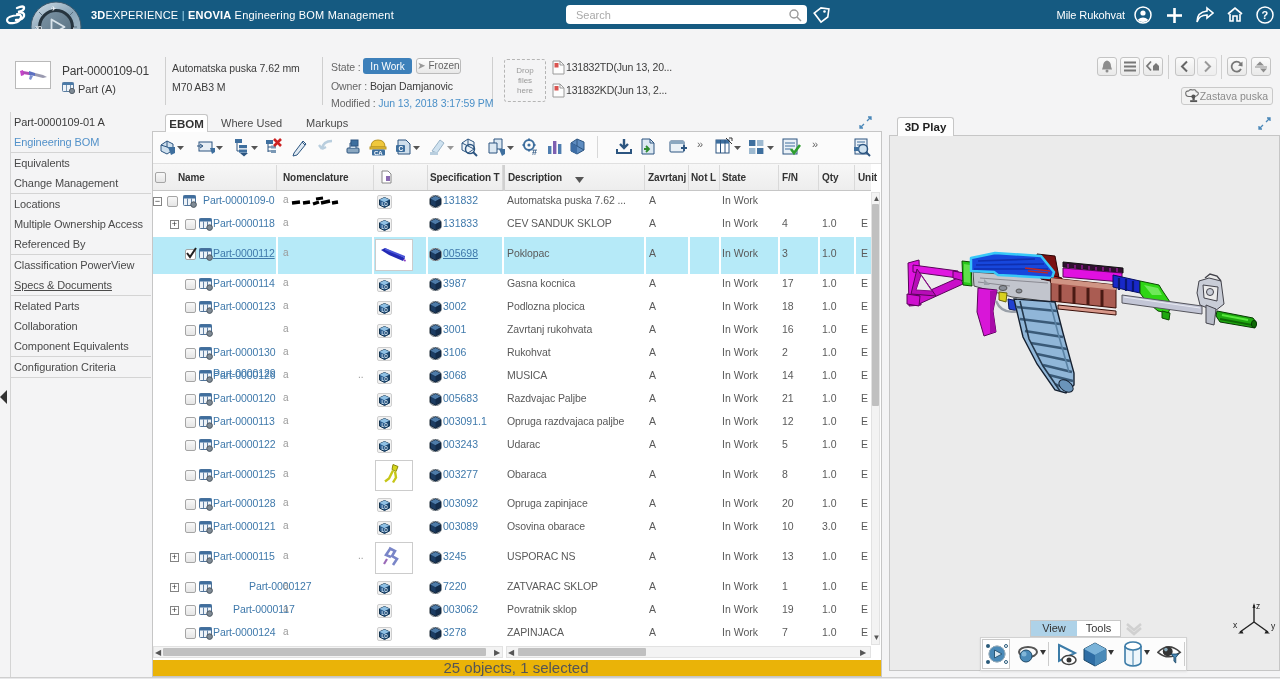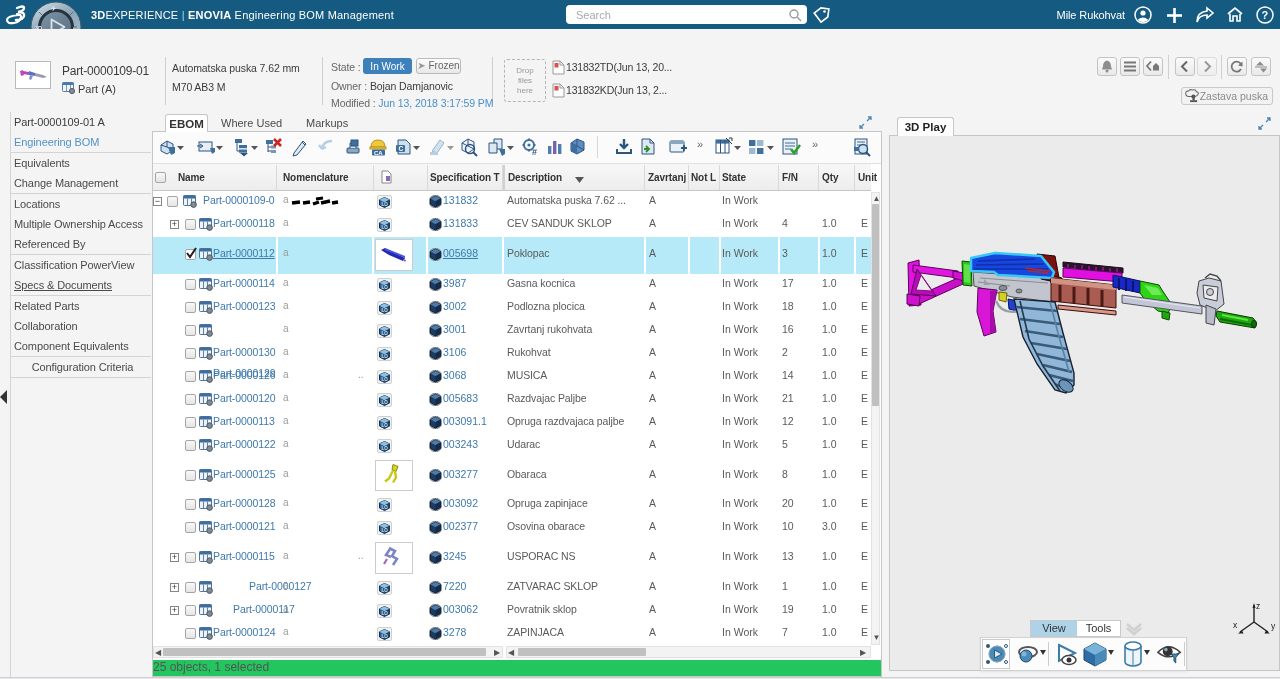--- a/index.html
+++ b/index.html
@@ -49,21 +49,21 @@
 .nom{position:absolute;font-size:10px;color:#9a9a9a;}
 .spec{position:absolute;font-size:10.5px;color:#3f79ab;white-space:nowrap;}
 .desc{position:absolute;font-size:10.5px;letter-spacing:-0.1px;color:#5a5a5a;white-space:nowrap;}
 .gtxt{position:absolute;font-size:10.5px;color:#5a5a5a;}
 .sel-bg{position:absolute;left:153px;width:718px;background:#b6eaf8;}
 .thumb{position:absolute;left:375px;width:38px;background:#fff;border:1px solid #ccc;}
 
 .sbtrack{position:absolute;background:#f3f3f3;border:1px solid #e2e2e2;}
 .sbthumb{position:absolute;background:#c0c0c0;border-radius:1px;}
 .sbarrow{position:absolute;font-size:8px;color:#555;}
-#tfoot{position:absolute;left:153px;top:660px;width:728px;height:16px;background:#22c55e;font-size:12px;color:#555;text-align:left;padding-right:2px;line-height:15px;}
+#tfoot{position:absolute;left:153px;top:660px;width:728px;height:16px;background:#eab308;font-size:15px;color:#555;text-align:center;padding-right:2px;line-height:15px;}
 
 #rpanel{position:absolute;left:889px;top:135px;width:391px;height:536px;background:#ebebeb;border:1px solid #c6c6c6;}
 #rtab{position:absolute;left:897px;top:117px;width:57px;height:19px;background:#fdfdfd;border:1px solid #c6c6c6;border-bottom:none;border-radius:3px 3px 0 0;font-size:11.5px;font-weight:bold;color:#222;text-align:center;line-height:19px;}
 #vt{position:absolute;left:1030px;top:620px;width:91px;height:17px;background:#fff;border:1px solid #c9c9c9;font-size:11px;color:#333;}
 #vt .v{position:absolute;left:0;top:0;width:46px;height:15px;background:#aed2e8;text-align:center;line-height:15px;}
 #vt .t{position:absolute;left:46px;top:0;width:43px;height:29px;text-align:center;line-height:15px;}
 #ptoolbar{position:absolute;left:980px;top:637px;width:207px;height:34px;background:#fcfcfc;border:1px solid #d2d2d2;box-shadow:0 1px 2px rgba(0,0,0,.08);}
 </style></head><body>
 <div id="topbar"></div>
 <svg class="abs" style="left:5px;top:4px" width="26" height="22" viewBox="0 0 26 22">
@@ -226,21 +226,21 @@
 <div class="nav" style="top:153px;">Equivalents</div>
 <div class="nav" style="top:173px;">Change Management</div>
 <div class="nav" style="top:194px;">Locations</div>
 <div class="nav" style="top:214px;">Multiple Ownership Access</div>
 <div class="nav" style="top:234px;">Referenced By</div>
 <div class="nav" style="top:255px;">Classification PowerView</div>
 <div class="nav" style="top:275px;text-decoration:underline;">Specs &amp; Documents</div>
 <div class="nav" style="top:296px;">Related Parts</div>
 <div class="nav" style="top:316px;">Collaboration</div>
 <div class="nav" style="top:336px;">Component Equivalents</div>
-<div class="nav" style="top:357px;text-align:center;">Configuration Criteria</div>
+<div class="nav" style="top:357px;">Configuration Criteria</div>
 <div id="collapsearrow"></div>
 <div id="tpanel"></div>
 <div class="tab" style="left:165px;width:43px;font-weight:bold;line-height:18px;">EBOM</div>
 <div class="tabtxt" style="left:221px;">Where Used</div>
 <div class="tabtxt" style="left:306px;">Markups</div>
 <svg class="abs" style="left:859px;top:116px" width="13" height="13" viewBox="0 0 13 13">
 <path d="M8 5 L12 1 M9 1 L12 1 L12 4" fill="none" stroke="#4a87b8" stroke-width="1.3"></path>
 <path d="M5 8 L1 12 M1 9 L1 12 L4 12" fill="none" stroke="#4a87b8" stroke-width="1.3"></path>
 </svg>
 <div id="toolbar"></div>
@@ -850,21 +850,21 @@
 <polygon points="5.5,0.5 10.5,2.8 5.5,5.2 0.5,2.8" fill="#8fc0e4"></polygon>
 <polygon points="5.5,5.2 10.5,2.8 10.5,8 5.5,10.5" fill="#1d466e"></polygon>
 <text x="2.4" y="9" font-size="4.5" fill="#d8eaf6" font-weight="bold">LO</text>
 </svg>
 <svg class="abs" style="left:429px;top:521px" width="13" height="13" viewBox="0 0 13 13">
 <circle cx="6.5" cy="6.5" r="5.8" fill="none" stroke="#8e9499" stroke-width="2"></circle>
 <polygon points="6.5,1 11.5,3.6 11.5,9.4 6.5,12 1.5,9.4 1.5,3.6" fill="#1c3c62" stroke="#10253d"></polygon>
 <polygon points="6.5,1 11.5,3.6 6.5,6.2 1.5,3.6" fill="#4e7ba8"></polygon>
 <polygon points="6.5,6.2 11.5,3.6 11.5,9.4 6.5,12" fill="#142c4a"></polygon>
 </svg>
-<div class="spec" style="left:443px;top:520px;">002377</div>
+<div class="spec" style="left:443px;top:520px;">003089</div>
 <div class="desc" style="left:507px;top:520px">Osovina obarace</div>
 <div class="gtxt" style="left:649px;top:520px">A</div>
 <div class="gtxt" style="left:722px;top:520px">In Work</div>
 <div class="gtxt" style="left:782px;top:520px">10</div>
 <div class="gtxt" style="left:822px;top:520px">3.0</div>
 <div class="gtxt" style="left:861px;top:520px">E</div>
 <div class="expander" style="left:170px;top:553px">+</div>
 <div class="cb" style="left:185px;top:552px;"></div>
 <svg class="abs" style="left:199px;top:551px" width="14" height="13" viewBox="0 0 14 13">
 <rect x="0.5" y="0.5" width="12" height="10" rx="1" fill="#eef3f8" stroke="#51749a"></rect>

